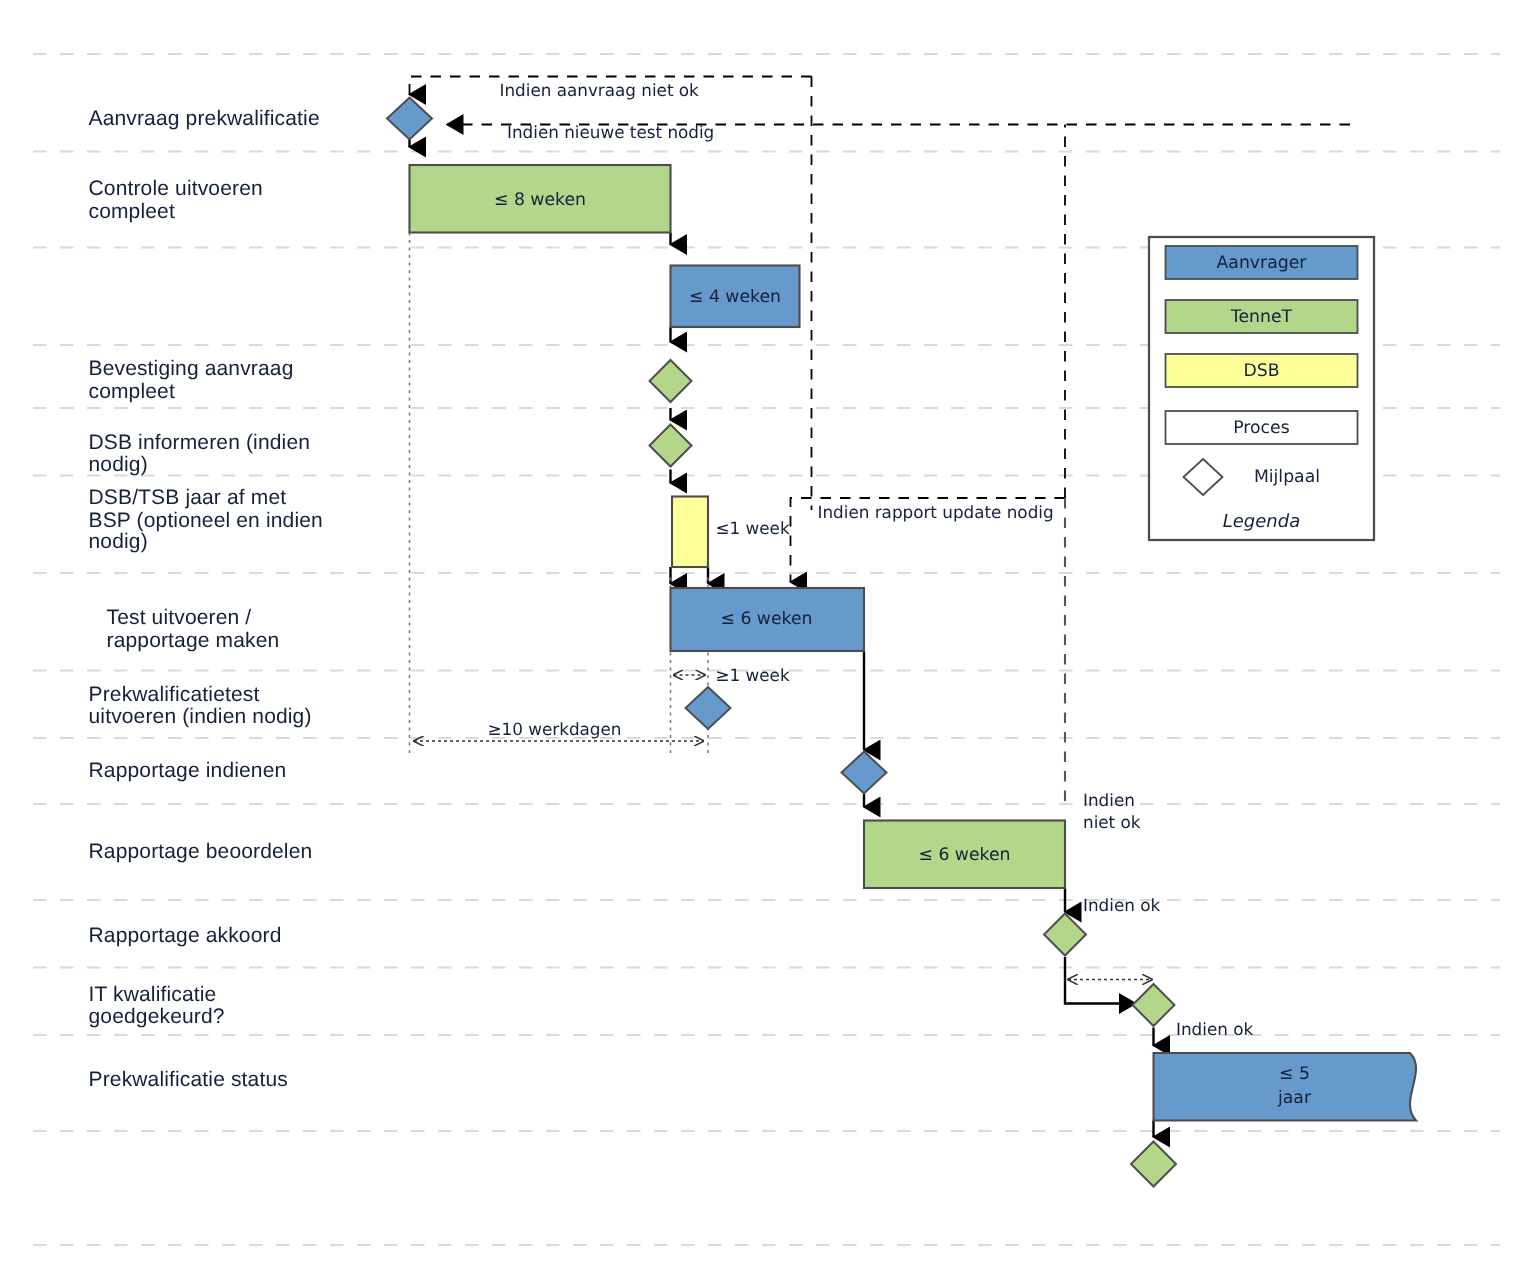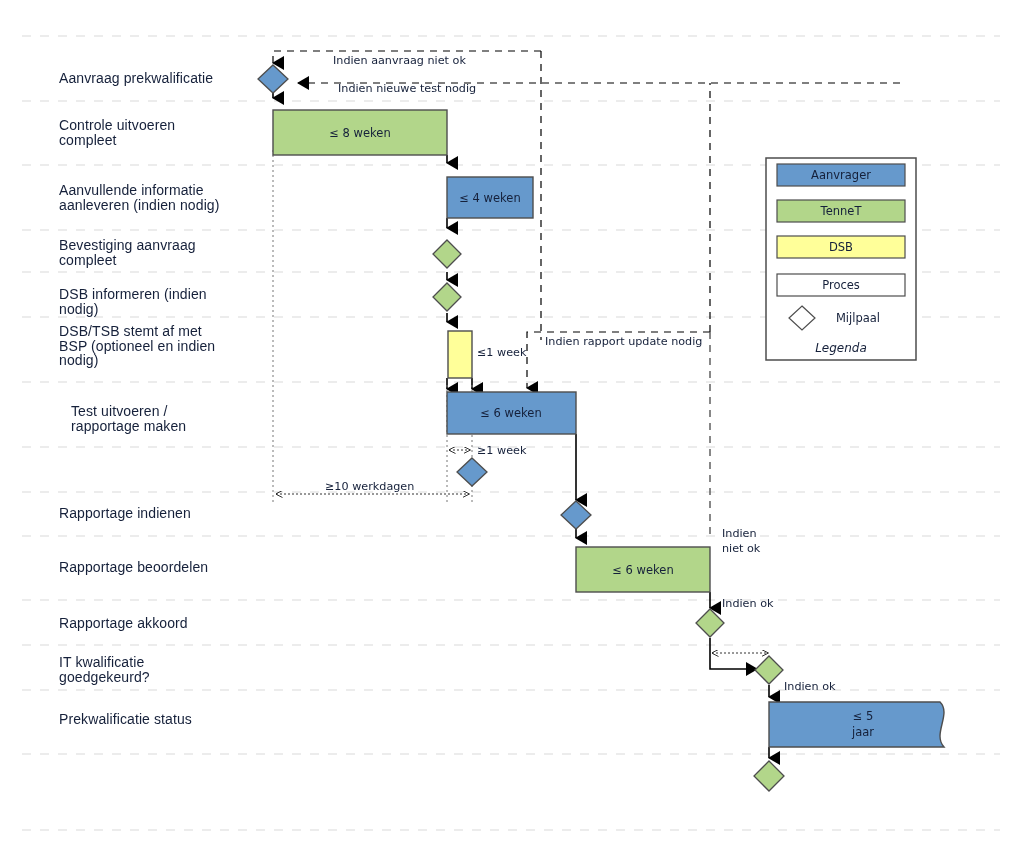--- a/index.html
+++ b/index.html
@@ -244,31 +244,31 @@
         <text class="legtext" x="858" y="318">Mijlpaal</text>
       </g>
 
       <text class="legtitle" x="841" y="348">Legenda</text>
     </g>
   </svg>
 
   <div class="rowlabel" style="left:59px;top:71px;">Aanvraag prekwalificatie</div>
   <div class="rowlabel" style="left:59px;top:118px;">Controle uitvoeren
 compleet</div>
-  <div class="rowlabel" style="left:59px;top:183px;">Aanvullende informatie
-aanleveren (indien nodig)</div>
   <div class="rowlabel" style="left:59px;top:238px;">Bevestiging aanvraag
 compleet</div>
   <div class="rowlabel" style="left:59px;top:287px;">DSB informeren (indien
 nodig)</div>
-  <div class="rowlabel" style="left:59px;top:324px;">DSB/TSB stemt af met
+  <div class="rowlabel" style="left:59px;top:324px;">DSB/TSB jaar af met
 BSP (optioneel en indien
 nodig)</div>
   <div class="rowlabel" style="left:59px;top:404px;margin-left:12px;">Test uitvoeren /
 rapportage maken</div>
+  <div class="rowlabel" style="left:59px;top:455px;">Prekwalificatietest
+uitvoeren (indien nodig)</div>
   <div class="rowlabel" style="left:59px;top:506px;">Rapportage indienen</div>
   <div class="rowlabel" style="left:59px;top:560px;">Rapportage beoordelen</div>
   <div class="rowlabel" style="left:59px;top:616px;">Rapportage akkoord</div>
   <div class="rowlabel" style="left:59px;top:655px;">IT kwalificatie
 goedgekeurd?</div>
   <div class="rowlabel" style="left:59px;top:712px;">Prekwalificatie status</div>
 
 </div>
 
 </body></html>

